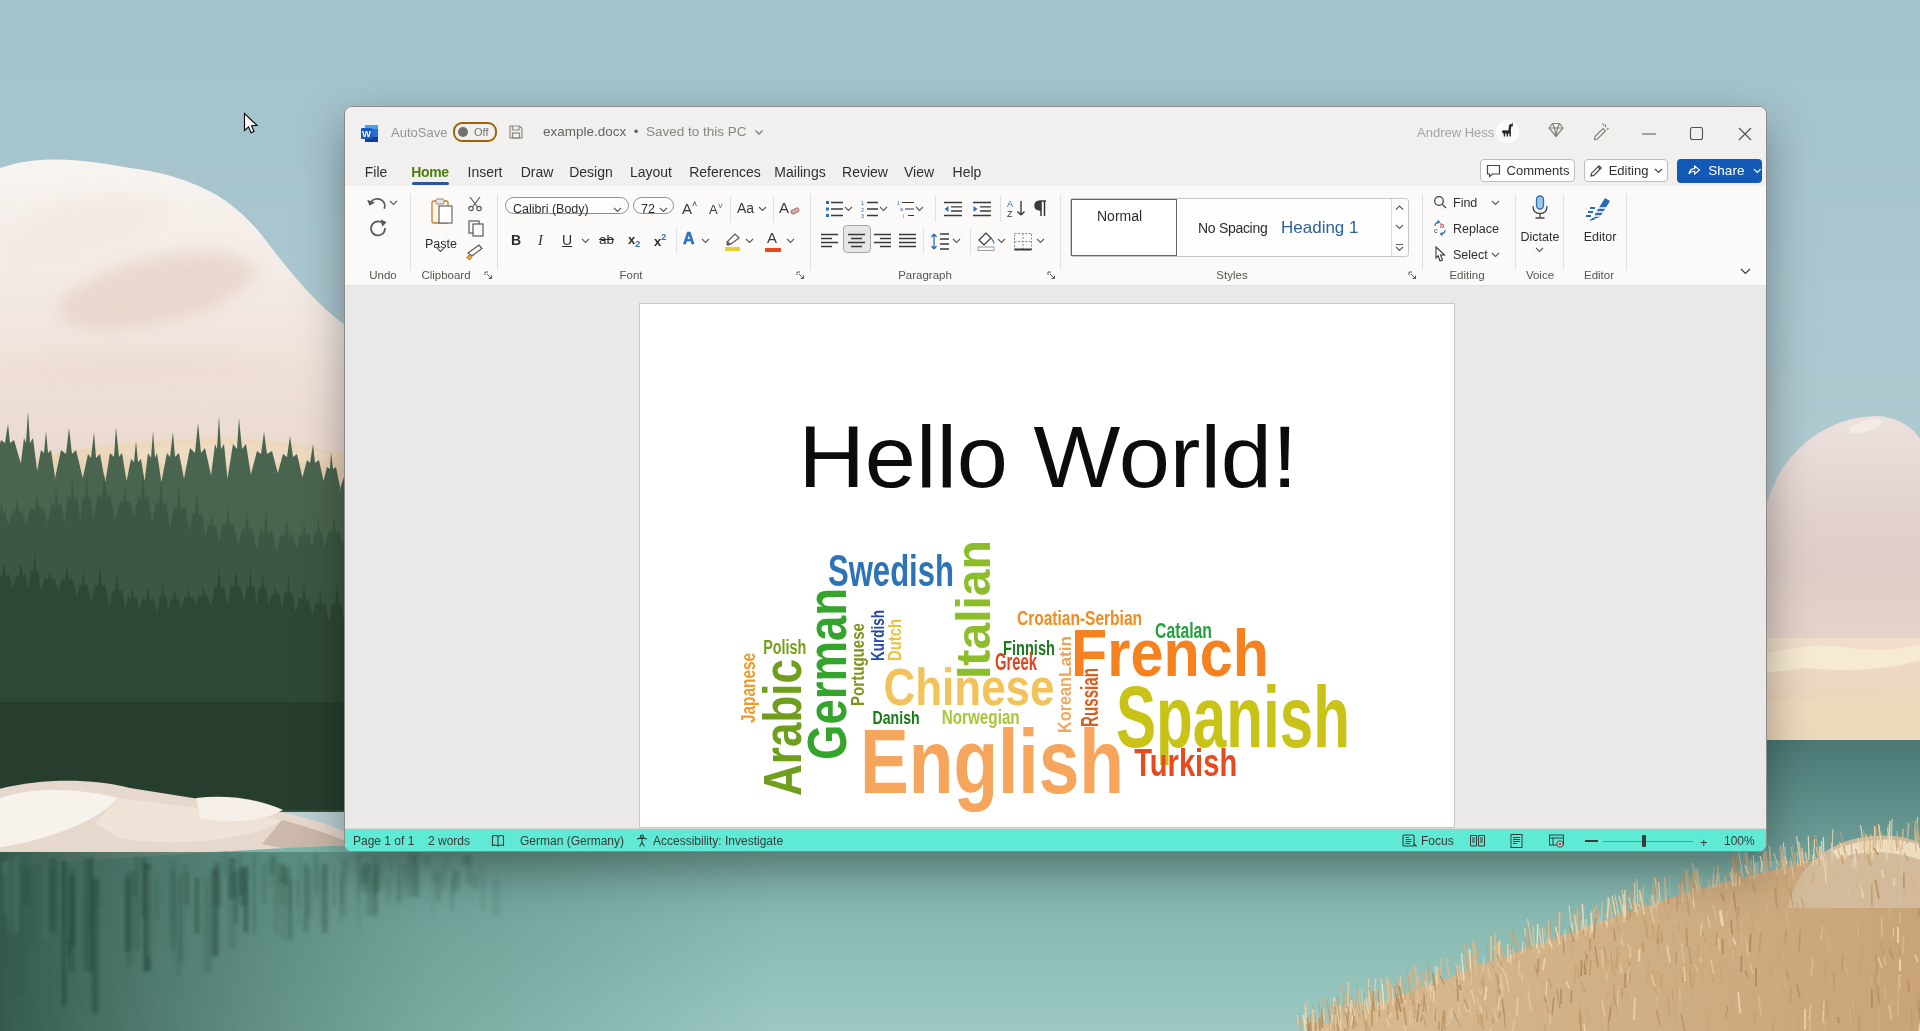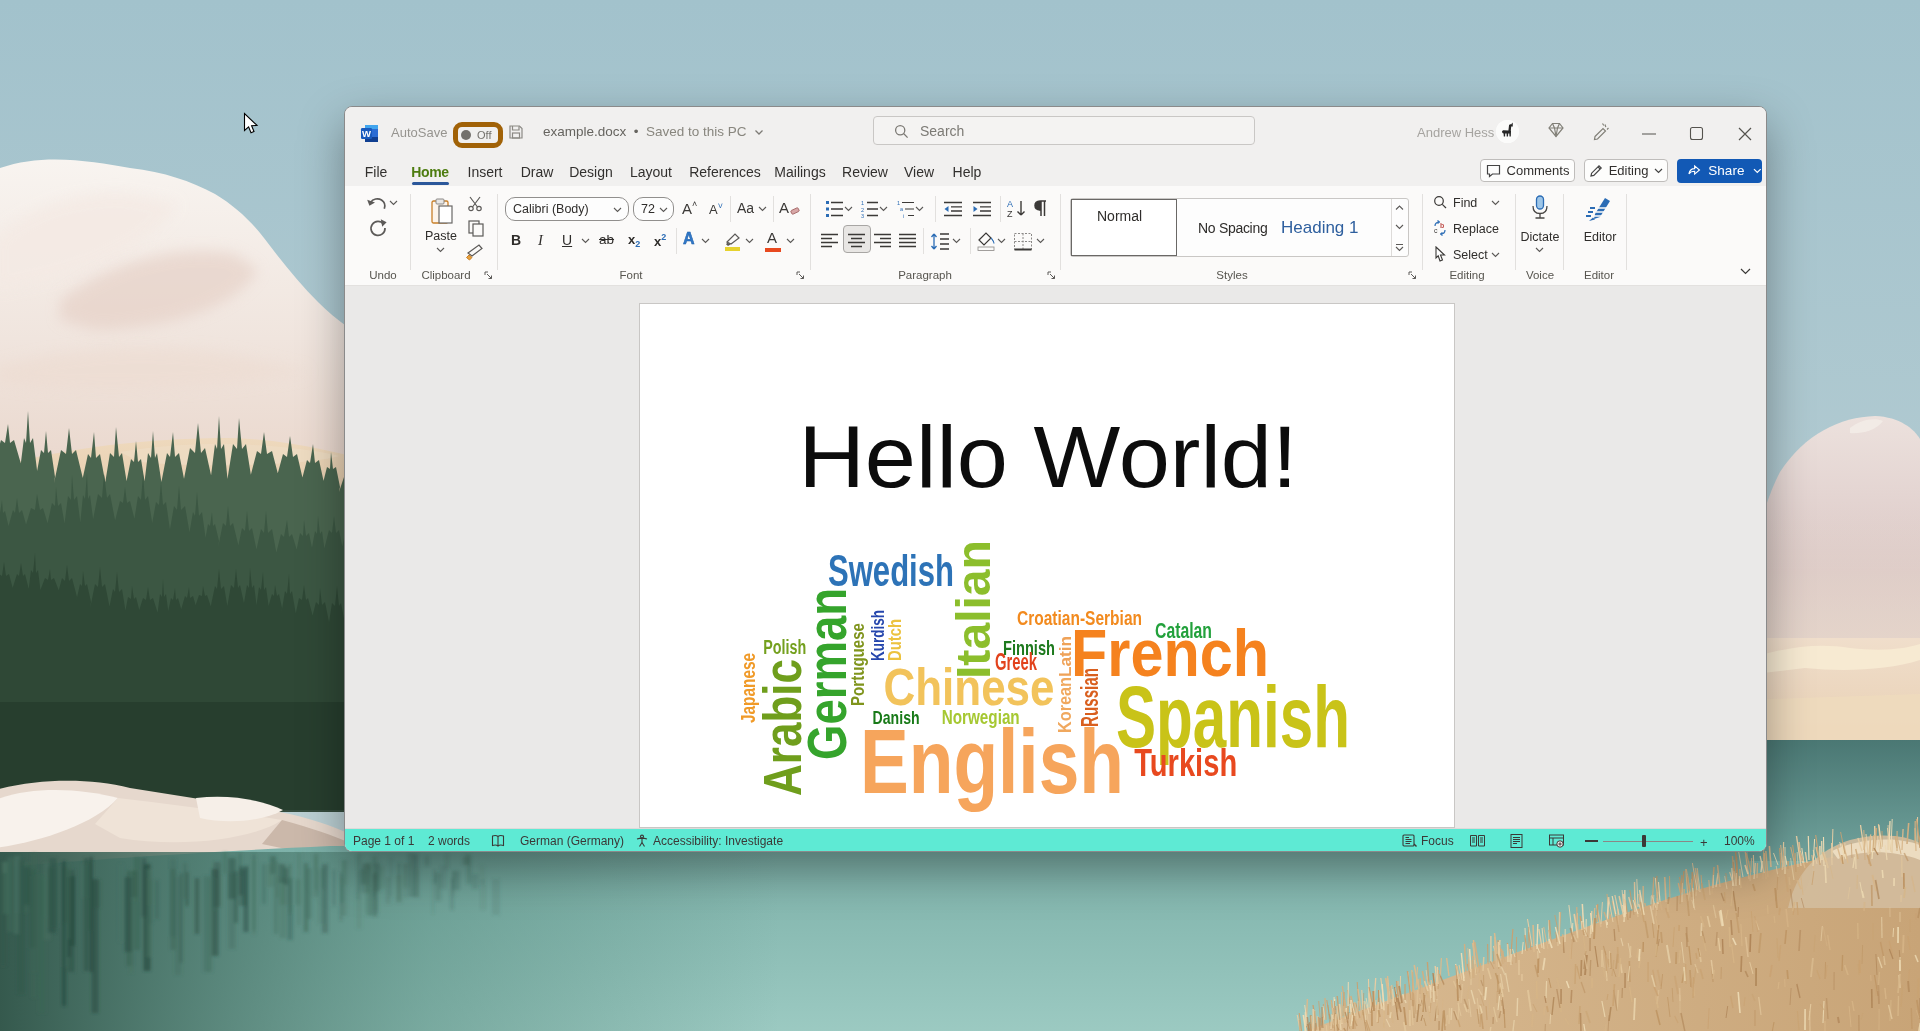--- a/index.html
+++ b/index.html
@@ -4,21 +4,21 @@
 <style>
   html,body{margin:0;padding:0;width:1920px;height:1031px;overflow:hidden;font-family:"Liberation Sans",sans-serif;}
   #stage{position:absolute;left:0;top:0;width:1920px;height:1031px;overflow:hidden;}
   #wall{position:absolute;left:0;top:0;}
   #win{position:absolute;left:344px;top:106px;width:1423px;height:746px;background:#f1f0ef;border:1px solid #8a8a8a;border-radius:8px;box-shadow:0 18px 45px rgba(0,0,0,.35);overflow:hidden;box-sizing:border-box;}
   .abs{position:absolute;}
   
   #titlebar{position:absolute;left:0;top:0;width:100%;height:54px;background:#f1f0ef;}
   .tgray{color:#88867e;}
   #autosave{left:46px;top:18px;font-size:13px;color:#96948f;}
-  #toggle{left:108px;top:15px;width:40px;height:16px;border:5px solid #a16207;border-radius:9px;}
+  #toggle{left:108px;top:15px;width:40px;height:16px;border:2px solid #a16207;border-radius:9px;}
   #toggle .knob{position:absolute;left:3px;top:2.5px;width:10px;height:10px;border-radius:50%;background:#73716c;}
   #toggle .lab{position:absolute;left:19px;top:1.5px;font-size:11px;color:#73716c;}
   #docname{left:198px;top:17px;font-size:13.5px;color:#66645f;}
   #search{left:528px;top:9px;width:382px;height:29px;background:#f4f3f2;border:1px solid #c9c7c5;border-radius:4px;box-sizing:border-box;}
   #search .stext{position:absolute;left:74px;top:6px;font-size:14px;color:#7c7a75;}
   #andrew{left:1072px;top:18px;font-size:13px;color:#a6a4a0;}
   #avatar{left:1151px;top:13px;width:23px;height:23px;border-radius:50%;background:#fdfdfd;overflow:hidden;}
   .titleico{width:46px;height:54px;display:flex;align-items:center;justify-content:center;position:absolute;top:0;}
   
   #tabrow{position:absolute;left:0;top:53px;width:100%;height:26px;font-size:14px;color:#32302e;}
@@ -26,21 +26,21 @@
   #homeu{position:absolute;left:67px;top:21.5px;width:37px;height:3px;border-radius:2px;background:#2b579a;}
   .tbtn{position:absolute;top:-1px;height:23px;border:1px solid #bfbdbb;border-radius:4px;background:#fdfdfc;box-sizing:border-box;font-size:13px;color:#32302e;display:flex;align-items:center;justify-content:center;gap:6px;}
   #sharebtn{position:absolute;top:-1.5px;left:1332px;width:85px;height:24px;background:#1259b5;border-radius:4px;color:#fff;font-size:13.5px;display:flex;align-items:center;box-sizing:border-box;}
   
   #ribbon{position:absolute;left:0;top:79px;width:100%;height:100px;background:#fbfaf9;border-bottom:1px solid #e3e1df;box-sizing:border-box;}
   .gsep{position:absolute;top:8px;width:1px;height:76px;background:#e2e0de;}
   .msep{position:absolute;width:1px;height:26px;background:#e2e0de;}
   .glabel{position:absolute;top:83px;width:120px;text-align:center;font-size:11.5px;color:#57554f;}
   .icon{position:absolute;}
   .rtxt{position:absolute;font-size:12.5px;color:#2f2d2b;}
-  .combo{position:absolute;background:#fdfdfd;border:1px solid #918f8d;border-radius:10px;box-sizing:border-box;font-size:12.5px;color:#2f2d2b;height:24px;line-height:22px;padding-left:7px;}
+  .combo{position:absolute;background:#fdfdfd;border:1px solid #918f8d;border-radius:10px;box-sizing:border-box;font-size:12.5px;color:#2f2d2b;height:17px;line-height:22px;padding-left:7px;}
   .stylecell{position:absolute;top:13px;height:57px;box-sizing:border-box;text-align:center;}
   
   #docarea{position:absolute;left:0;top:179px;width:100%;height:542px;background:#eae9e8;}
   #page{position:absolute;left:294px;top:17px;width:816px;height:525px;background:#ffffff;border:1px solid #c9c7c5;box-sizing:border-box;}
   #hello{position:absolute;left:0;top:103px;width:816px;text-align:center;font-size:87px;color:#0c0c0c;letter-spacing:0;transform:scaleX(1.057);transform-origin:50% 50%;}
   #cloud{position:absolute;left:0;top:0;}
   #cloud text{font-family:"Liberation Sans",sans-serif;font-weight:bold;}
   
   #statusbar{position:absolute;left:0;top:721px;width:100%;height:25px;background:#5eead4;border-top:1px solid #dddbd9;box-sizing:border-box;font-size:12px;color:#3b3937;}
   .sitem{position:absolute;top:5px;}
@@ -1152,27 +1152,20 @@
           <div class="lab">Off</div>
         </div>
     <svg class="abs" style="left:163px;top:17px" width="16" height="16" viewBox="0 0 16 16" fill="none" stroke="#8b8984" stroke-width="1.2">
       <path d="M2 2 H11.5 L14 4.5 V14 H2 Z"></path>
           <path d="M4.5 2 V6 H11 V2.2"></path>
           <rect x="4.5" y="9" width="7" height="5"></rect>
     </svg>
     <div class="abs" id="docname">example.docx&nbsp;&nbsp;•&nbsp;&nbsp;<span class="tgray">Saved to this PC</span>&nbsp;&nbsp;<svg width="10" height="7" viewBox="0 0 10 7">
             <path d="M1.5 1.5 L5 5 L8.5 1.5" fill="none" stroke="#7d7b76" stroke-width="1.3"></path>
           </svg></div>
-    <div class="abs" id="search">
-      <svg class="abs" style="left:20px;top:7px" width="15" height="15" viewBox="0 0 15 15" fill="none" stroke="#7c7a75" stroke-width="1.3">
-            <circle cx="6.2" cy="6.2" r="4.6"></circle>
-            <path d="M9.8 9.8 L13.6 13.6"></path>
-          </svg>
-      <div class="stext" style="left:46px">Search</div>
-    </div>
     <div class="abs" id="andrew">Andrew Hess</div>
     <div class="abs" id="avatar">
       <svg width="23" height="23" viewBox="0 0 23 23">
             <circle cx="11.5" cy="11.5" r="11.5" fill="#fbfbfa"></circle>
       <path d="M6 11.8 C6 10.9 6.8 10.2 7.8 10.2 L12.4 10.4 13 5.6 C13.1 4.8 13.8 4.2 14.6 4.3 L16.6 4.8 16.9 6.4 15.2 6.6 14.8 10.8 C14.9 11 15 11.3 15 11.6 L14.8 16.6 13.5 16.6 13.3 13.4 12.2 13.5 12 16.6 10.7 16.6 10.6 13.6 9.2 13.6 9.1 16.6 7.8 16.6 7.6 13.4 C6.7 13.2 6 12.6 6 11.8 Z" fill="#262626"></path>
       <path d="M14.9 4.6 L16.8 2.6 L16.7 5.2 Z" fill="#262626"></path>
           </svg>
     </div>
     <svg class="titleico" style="left:1188px" width="46" height="54" viewBox="0 0 46 54" fill="none" stroke="#828078" stroke-width="1.2">
       <path d="M19.5 16.5 H26.5 L30 21 L23 29.5 L16 21 Z"></path>
@@ -1245,21 +1238,21 @@
           <path d="M13.8 2.2 L19.6 5.2 L15.2 9.8 Z" fill="#5c5a58"></path>
         </svg>
     <div class="glabel" style="left:-22px">Undo</div>
     <div class="gsep" style="left:65px"></div>
 
     <svg class="icon" style="left:84px;top:12px" width="26" height="28" viewBox="0 0 26 28">
       <rect x="3" y="3" width="16" height="22" rx="1.5" fill="#fdf4ea" stroke="#c87f28" stroke-width="1.3"></rect>
       <rect x="7" y="1" width="8" height="5" rx="1" fill="#e8e6e4" stroke="#8a8886" stroke-width="1"></rect>
       <rect x="10" y="8" width="13" height="17" fill="#fff" stroke="#6a6866" stroke-width="1.2"></rect>
     </svg>
-    <div class="rtxt" style="left:80px;top:43px;width:32px;text-align:center">Paste</div>
+    <div class="rtxt" style="left:80px;top:51px;width:32px;text-align:center">Paste</div>
     <svg class="icon" style="left:91px;top:61px" width="9" height="6" viewBox="0 0 9 6" fill="none" stroke="#5c5a58" stroke-width="1.1">
           <path d="M1 1 L4.5 4.5 L8 1"></path>
         </svg>
     <svg class="icon" style="left:122px;top:9px" width="18" height="18" viewBox="0 0 18 18" fill="none" stroke="#5c5a58" stroke-width="1.2">
           <circle cx="4" cy="13.5" r="2.2"></circle>
           <circle cx="12" cy="13.5" r="2.2"></circle>
           <path d="M5.5 12 L13 2 M10.5 12 L3 2"></path>
         </svg>
     <svg class="icon" style="left:122px;top:33px" width="18" height="18" viewBox="0 0 18 18" fill="none" stroke="#5c5a58" stroke-width="1.2">
           <rect x="2" y="2" width="10" height="12"></rect>

